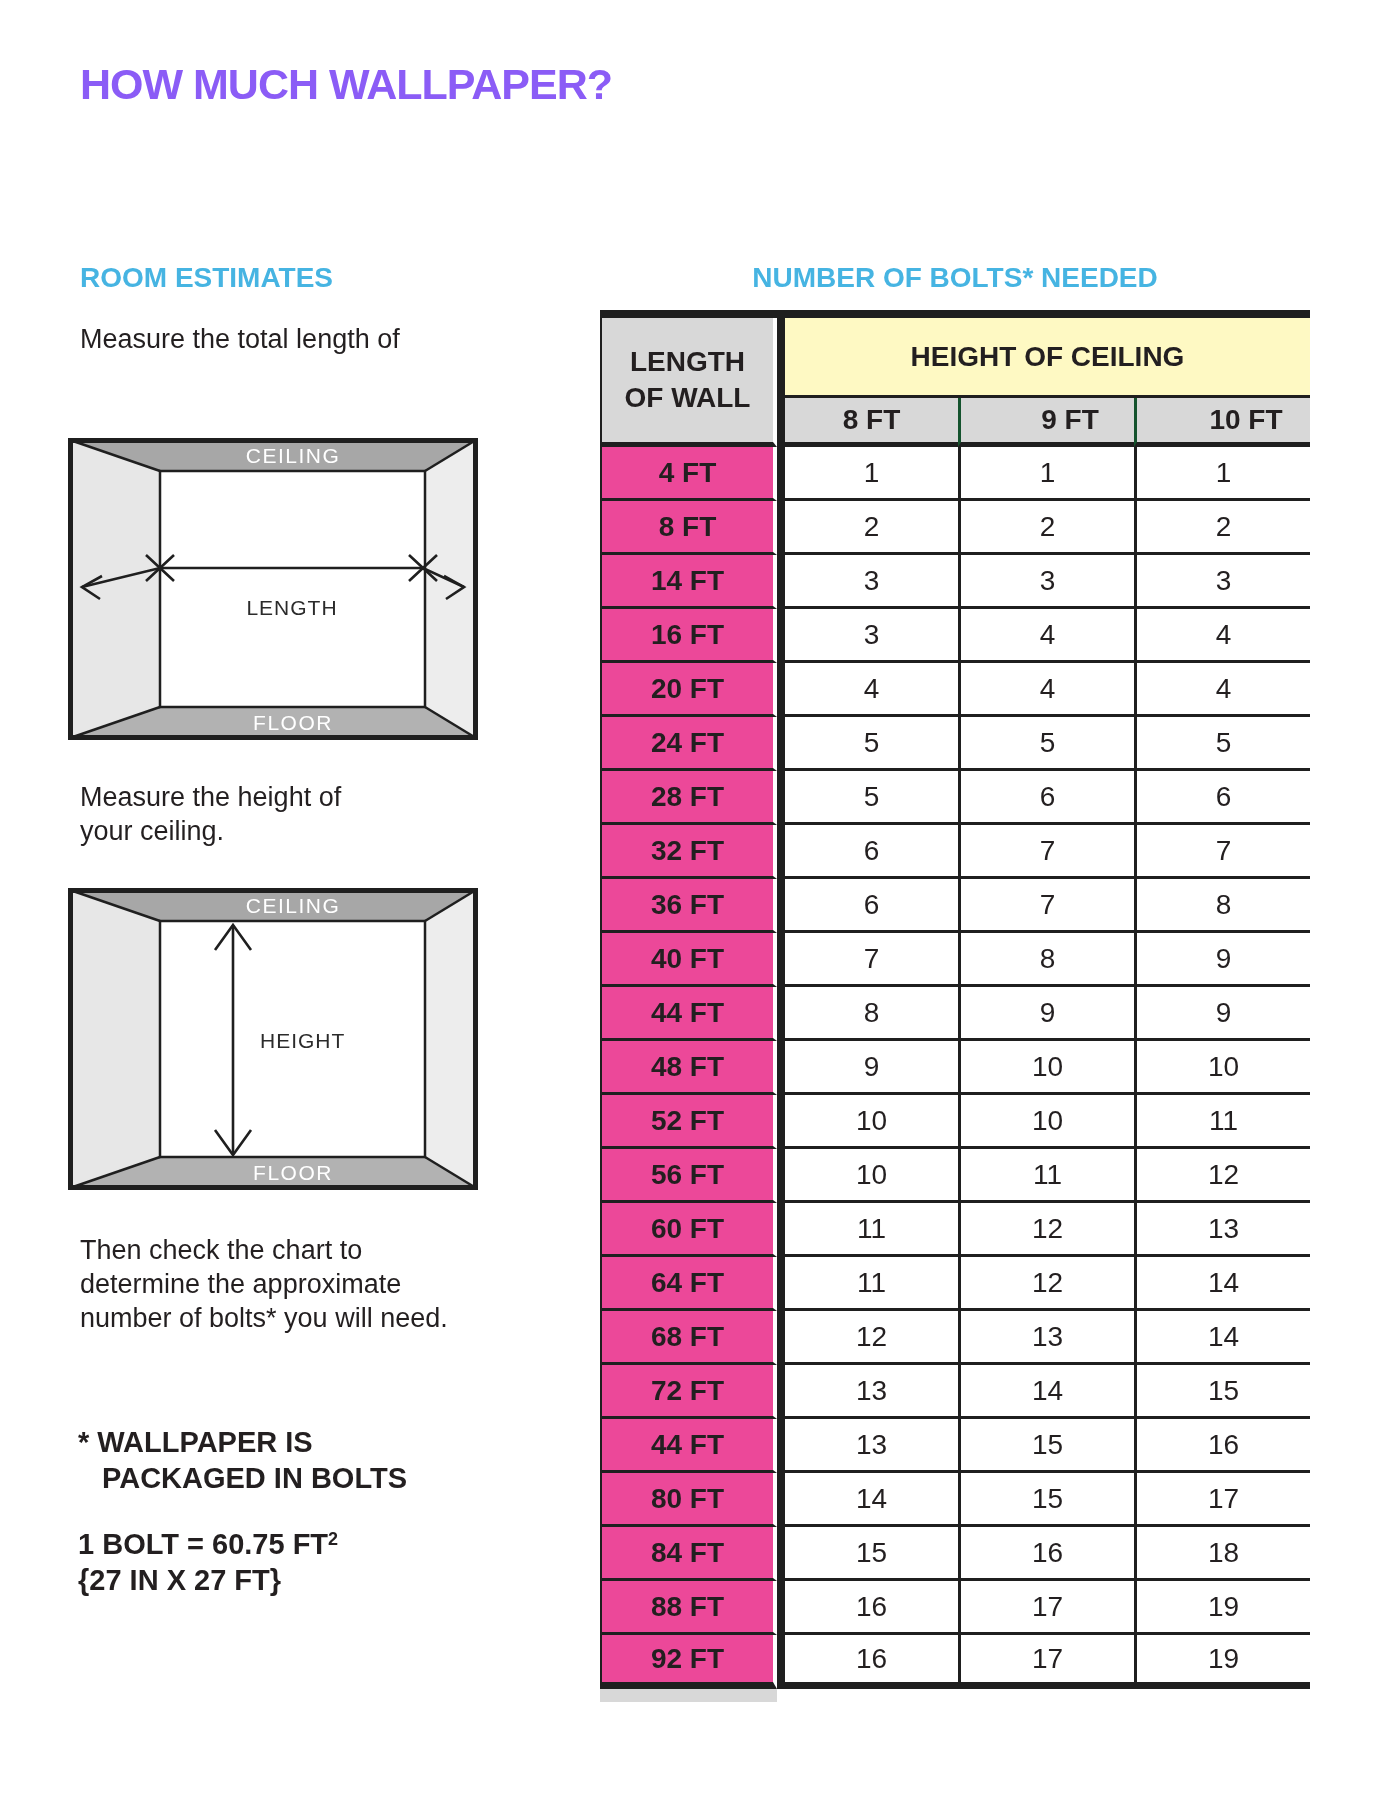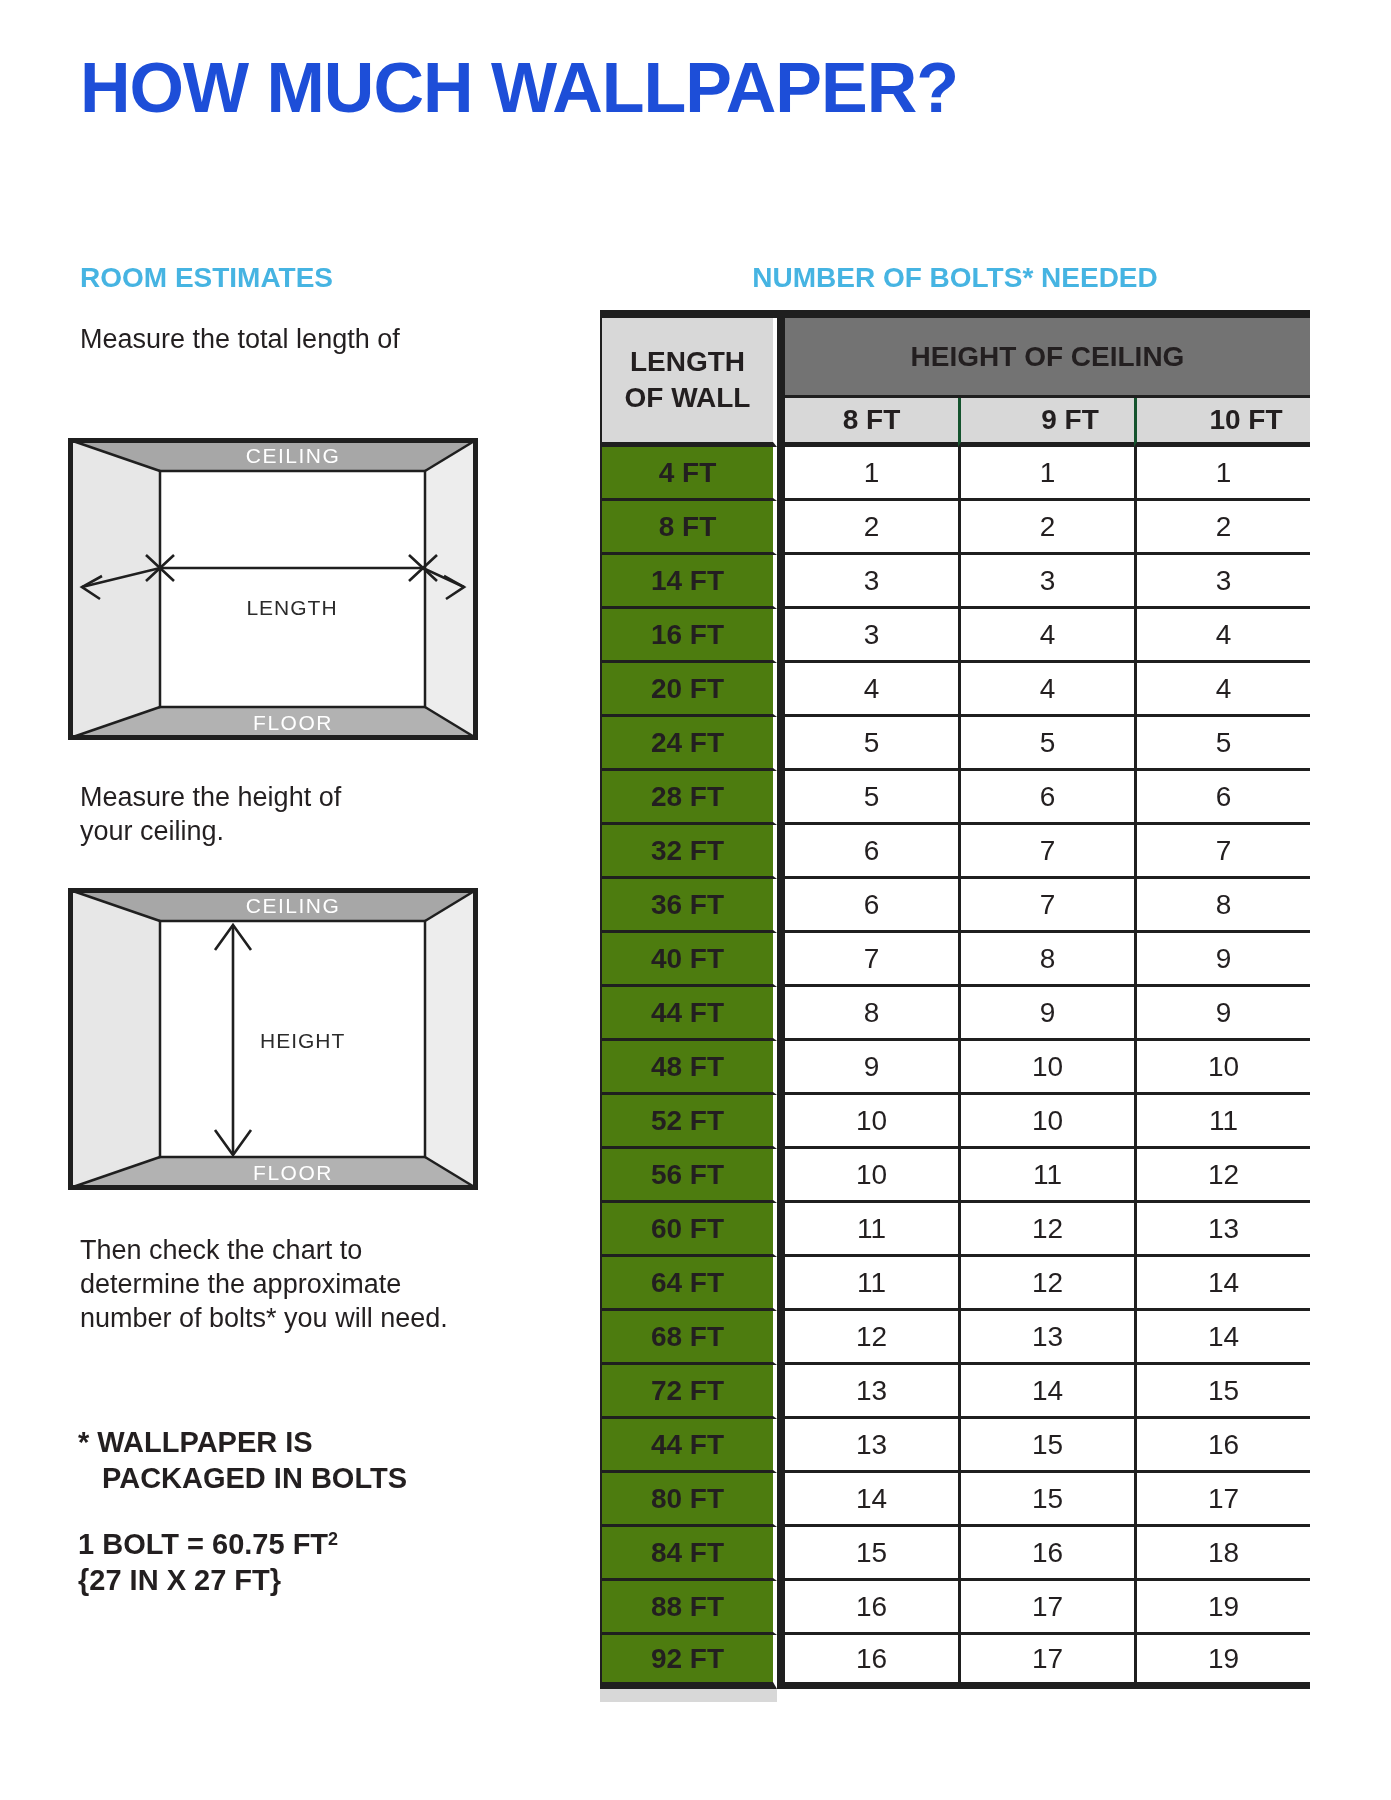--- a/index.html
+++ b/index.html
@@ -1,21 +1,21 @@
 <!DOCTYPE html>
 <html><head>
 <meta charset="utf-8">
 <style>
   html,body{margin:0;padding:0;background:#ffffff;}
   body{font-family:"Liberation Sans","DejaVu Sans",sans-serif;color:#231f20;}
   #canvas{position:relative;width:1391px;height:1800px;background:#ffffff;overflow:hidden;}
 
   
-  .page-title{position:absolute;left:80px;top:48px;font-size:70px;font-weight:bold;
-              letter-spacing:-1px;color:#1d4ed8;white-space:nowrap;}
+  .page-title{position:absolute;left:80px;top:60px;font-size:43px;font-weight:bold;
+              letter-spacing:-1px;color:#8b5cf6;white-space:nowrap;}
   .sub-heading{position:absolute;font-size:28px;font-weight:bold;color:#46b4e2;white-space:nowrap;}
   .room-estimates{left:80px;top:262px;}
   .para{position:absolute;left:80px;font-size:27px;line-height:34px;color:#231f20;}
   .para1{top:322px;}
   .para2{top:780px;}
   .para3{top:1233px;}
   .diagram{position:absolute;left:68px;width:410px;height:302px;}
   .diagram1{top:438px;}
   .diagram2{top:888px;}
   .footnote{position:absolute;left:78px;top:1424px;font-size:29px;font-weight:bold;line-height:36px;}
@@ -25,26 +25,26 @@
 
   
   .table-heading{position:absolute;left:600px;top:262px;width:710px;text-align:center;
                  font-size:28px;font-weight:bold;color:#46b4e2;white-space:nowrap;}
   .table-wrap{position:absolute;left:600px;top:310px;width:710px;border-top:8px solid #1f1f1f;}
   table.bolts{border-collapse:separate;border-spacing:0;table-layout:fixed;width:710px;}
   table.bolts th,table.bolts td{padding:0;text-align:center;vertical-align:middle;
                 box-sizing:border-box;font-size:28px;}
   th.corner{background:#d8d8d8;border-left:2px solid #1f1f1f;border-right:4px solid #ffffff;
             border-bottom:5px solid #1f1f1f;font-weight:bold;font-size:29px;line-height:36px;}
-  th.span-head{background:#737373;border-left:8px solid #1f1f1f;border-bottom:3px solid #1f1f1f;
+  th.span-head{background:#fef9c3;border-left:8px solid #1f1f1f;border-bottom:3px solid #1f1f1f;
             font-weight:bold;font-size:29px;height:80px;}
   th.ft-head{background:#d8d8d8;border-bottom:5px solid #1f1f1f;font-weight:bold;height:49px;}
   th.ft-head.first{border-left:8px solid #1f1f1f;}
   th.ft-head.rest{border-left:3px solid #14532d;padding-left:45px;}
-  tbody th.rowlabel{background:#4d7c0f;font-weight:bold;border-left:2px solid #1f1f1f;
+  tbody th.rowlabel{background:#ec4899;font-weight:bold;border-left:2px solid #1f1f1f;
             border-right:4px solid #ffffff;border-bottom:3px solid #1f1f1f;height:54px;}
   tbody td{background:#ffffff;font-weight:normal;border-bottom:3px solid #1f1f1f;height:54px;}
   tbody td:nth-child(2){border-left:8px solid #1f1f1f;}
   tbody td:nth-child(3),tbody td:nth-child(4){border-left:3px solid #1f1f1f;}
   tbody tr.last th.rowlabel,tbody tr.last td{border-bottom:7px solid #1f1f1f;}
   .gray-tail{position:absolute;left:0;bottom:-13px;width:177px;height:13px;background:#d8d8d8;}
 
   
   .svg-wall-label{font-family:"Liberation Sans","DejaVu Sans",sans-serif;font-size:21px;
                   fill:#ffffff;letter-spacing:1.5px;}

